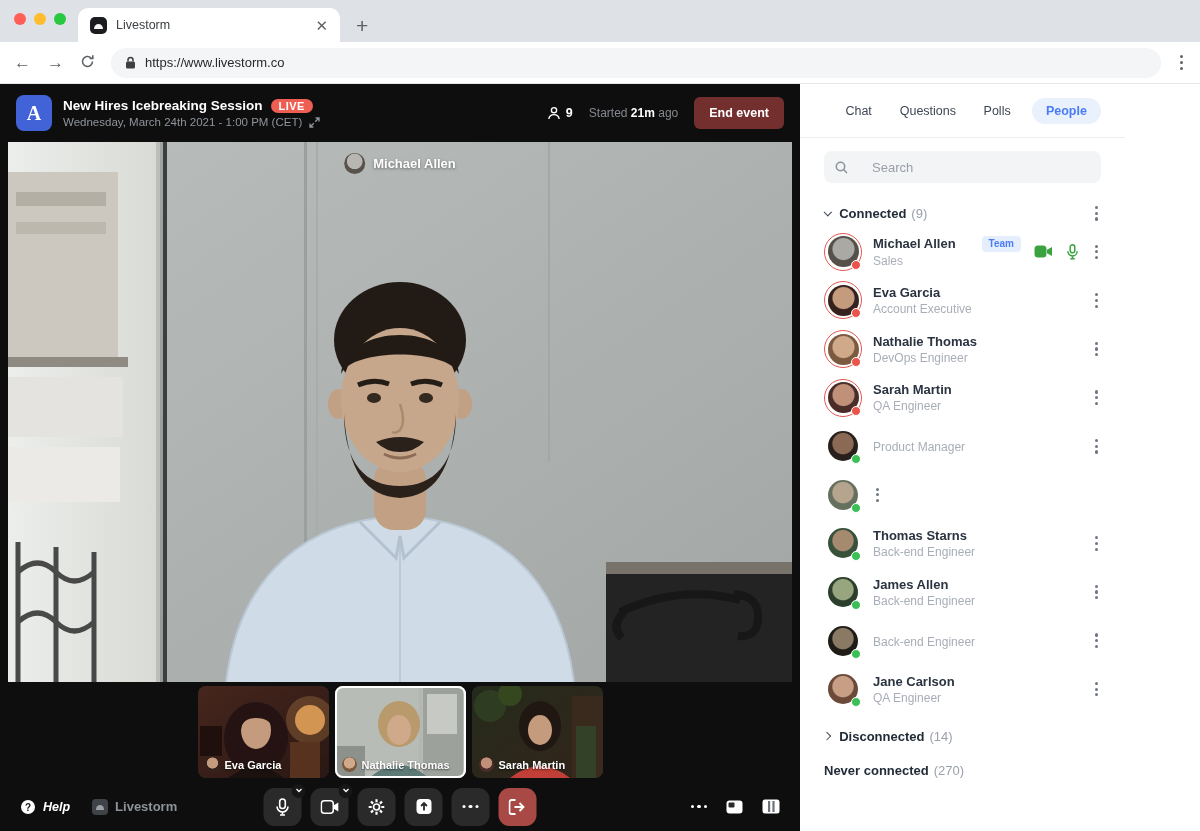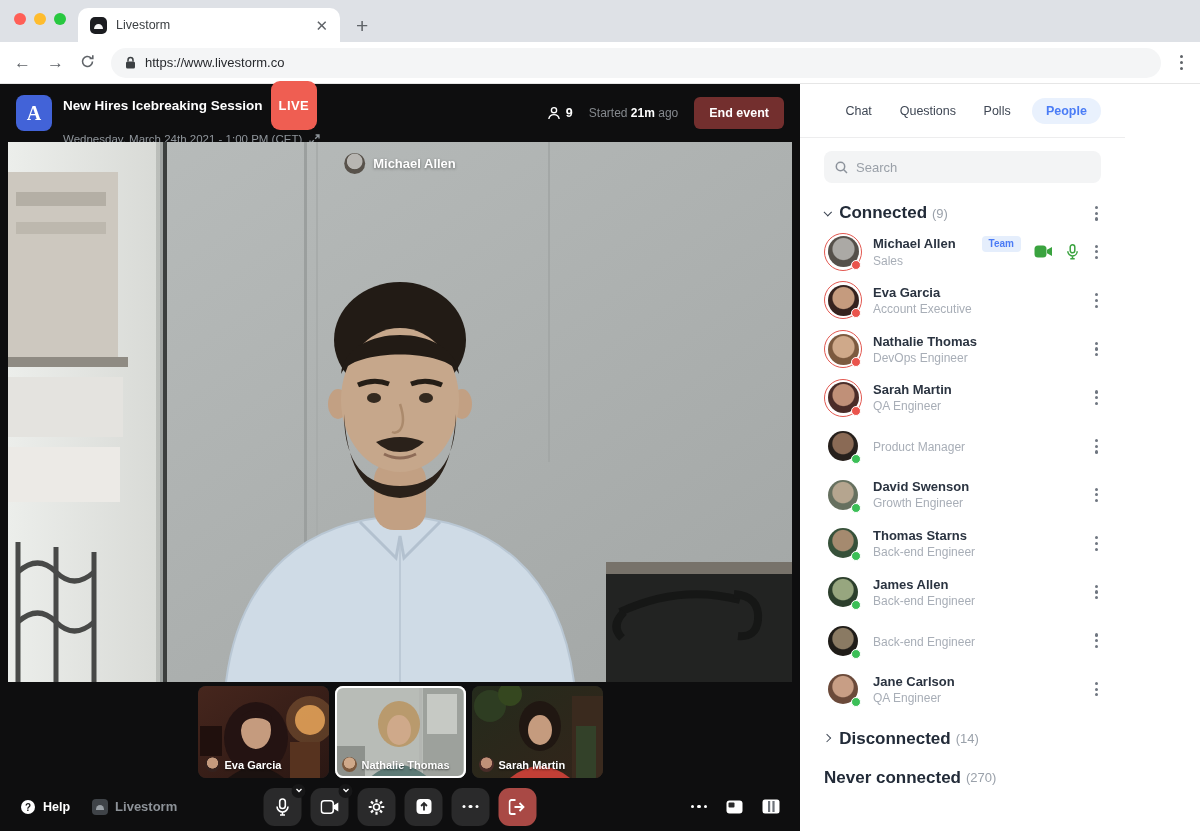--- a/index.html
+++ b/index.html
@@ -27,21 +27,21 @@
 
   
   .app { flex:1; display:flex; min-height:0; }
   .stage { width:800px; background:#0e0e0f; display:flex; flex-direction:column; position:relative; flex-shrink:0; }
 
   
   .stage-header { height:58px; display:flex; align-items:center; padding:0 16px; gap:11px; flex-shrink:0; }
   .event-logo { width:36px; height:36px; border-radius:8px; background:#4263d8; color:#fff; display:grid; place-items:center; font-family:"Liberation Serif", serif; font-weight:bold; font-size:20px; }
   .ev-title-row { display:flex; align-items:center; gap:8px; }
   .ev-title { color:#fff; font-size:13.5px; font-weight:bold; }
-  .live-badge { background:#ef5e52; color:#fff; font-size:13px; font-weight:bold; letter-spacing:.4px; padding:17px 8px; border-radius:9px; }
+  .live-badge { background:#ef5e52; color:#fff; font-size:11px; font-weight:bold; letter-spacing:.4px; padding:1px 8px; border-radius:9px; }
   .ev-sub-row { display:flex; align-items:center; gap:7px; margin-top:3px; }
   .ev-sub { color:#8f959b; font-size:11.5px; }
   .hdr-right { margin-left:auto; display:flex; align-items:center; gap:16px; }
   .count-group { display:flex; align-items:center; gap:5px; color:#fff; font-size:12.5px; font-weight:bold; }
   .started { color:#85898e; font-size:12px; }
   .started b { color:#fff; }
   .end-btn { background:#732f2e; color:#fff; border:none; font-family:inherit; font-size:12.5px; font-weight:bold; padding:9px 15px; border-radius:6px; }
 
   
   .video-wrap { margin:0 8px; height:540px; position:relative; overflow:hidden; flex-shrink:0; background:#aeb2b1; }
@@ -59,46 +59,46 @@
   .thumb-avatar { width:15px; height:15px; border-radius:50%; flex-shrink:0; }
   .ta-eva { background:radial-gradient(circle at 50% 40%, #c59b7e 0 45%, #35221e 50%); }
   .ta-nathalie { background:radial-gradient(circle at 50% 40%, #cfa98a 0 45%, #7c5a3f 50%); }
   .ta-sarah { background:radial-gradient(circle at 50% 40%, #c09078 0 45%, #4a2c28 50%); }
   .thumb-name { color:#fff; font-size:11px; font-weight:bold; text-shadow:0 1px 2px rgba(0,0,0,.6); white-space:nowrap; }
 
   
   .stage-toolbar { flex:1; display:flex; align-items:center; padding:0 20px; position:relative; }
   .tb-left { display:flex; align-items:center; gap:22px; }
   .help-group { display:flex; align-items:center; gap:7px; }
-  .help-label { color:#fff; font-size:12.5px; font-weight:bold; }
+  .help-label { color:#fff; font-size:12.5px; font-weight:bold;font-style:italic; }
   .brand-group { display:flex; align-items:center; gap:7px; }
   .brand-logo { width:16px; height:16px; border-radius:4px; background:#3f4348; position:relative; }
   .brand-logo::after { content:""; position:absolute; left:4px; top:6.5px; width:8px; height:4.5px; border-radius:50% 50% 0 0/100% 100% 0 0; background:#9aa0a6; }
   .brand-label { color:#8d9298; font-size:13px; font-weight:bold; }
   .controls { position:absolute; left:50%; transform:translateX(-50%); display:flex; gap:9px; }
   .ctrl { width:38px; height:38px; border-radius:11px; background:#2a2a2b; border:none; display:grid; place-items:center; position:relative; }
   .ctrl.leave { background:#a94945; }
   .ctrl-badge { position:absolute; top:-4px; right:-4px; width:14px; height:14px; border-radius:50%; background:#161617; display:grid; place-items:center; }
   .tb-right { margin-left:auto; display:flex; align-items:center; gap:19px; }
   .dots3 { display:inline-flex; gap:3px; }
   .dots3 i { width:3.5px; height:3.5px; border-radius:50%; background:#fff; display:block; }
 
   
   .sidebar { width:325px; background:#fff; display:flex; flex-direction:column; padding:14px 24px 0; overflow:hidden; }
   .side-tabs { display:flex; align-items:center; }
   .side-tab { flex:1; text-align:center; font-size:12.5px; color:#3f4754; padding:6px 0; }
   .side-tab.active { color:#4a7cf6; }
   .side-tab.active span { background:#e9f1fd; border-radius:14px; padding:6px 14px; font-weight:bold; }
   .side-divider { height:1px; background:#ededee; margin:13px -24px 0; }
-  .search-box { margin-top:13px; height:32px; background:#f3f4f5; border-radius:8px; display:flex; align-items:center; gap:8px; padding:0 11px; }
+  .search-box { margin-top:13px; height:32px; background:#f3f4f5; border-radius:8px; display:flex; align-items:center; gap:24px; padding:0 11px; }
   .search-box input { border:none; background:transparent; outline:none; font-family:inherit; font-size:13px; color:#333; flex:1; }
   .search-box input::placeholder { color:#9aa0a8; }
   .section-hdr { display:flex; align-items:center; margin-top:20px; }
   .section-hdr .chev { margin-right:9px; }
-  .sec-label { font-size:17px; font-weight:bold; color:#222b38; }
+  .sec-label { font-size:13px; font-weight:bold; color:#222b38; }
   .sec-count { font-size:13px; color:#9aa1aa; margin-left:5px; }
   .sec-kebab { margin-left:auto; }
   .chev { display:inline-block; border:solid #3c4553; border-width:0 1.5px 1.5px 0; padding:2.6px; }
   .chev.down { transform:rotate(45deg) translateY(-1px); }
   .chev.right { transform:rotate(-45deg); }
   .people-list { margin-top:4px; }
   .person-row { display:flex; align-items:center; height:48.6px; gap:11px; }
   .avatar-ring { width:38px; height:38px; border-radius:50%; padding:3px; position:relative; flex-shrink:0; border:1.5px solid transparent; }
   .avatar-ring.ring-red { border-color:#e2574f; padding:2.5px; }
   .avatar-img { width:100%; height:100%; border-radius:50%; }
@@ -540,27 +540,20 @@
                 <i></i>
                 <i></i>
               </span>
     </div>
   </div>
           <div class="person-row">
     <div class="avatar-ring">
       <div class="avatar-img" style="background: radial-gradient(circle at 50% 42%, rgb(181, 165, 143) 0px, rgb(181, 165, 143) 44%, rgb(102, 112, 95) 49%);"></div>
       <span class="status-dot" style="background: rgb(59, 191, 87);"></span>
     </div>
-    <div class="person-info">
-      <div class="person-name-row">
-        <span class="person-name">David Swenson</span>
-
-      </div>
-      <div class="person-role">Growth Engineer</div>
-    </div>
     <div class="person-actions">
 
       <span class="kebab row-kebab">
                 <i></i>
                 <i></i>
                 <i></i>
               </span>
     </div>
   </div>
           <div class="person-row">

